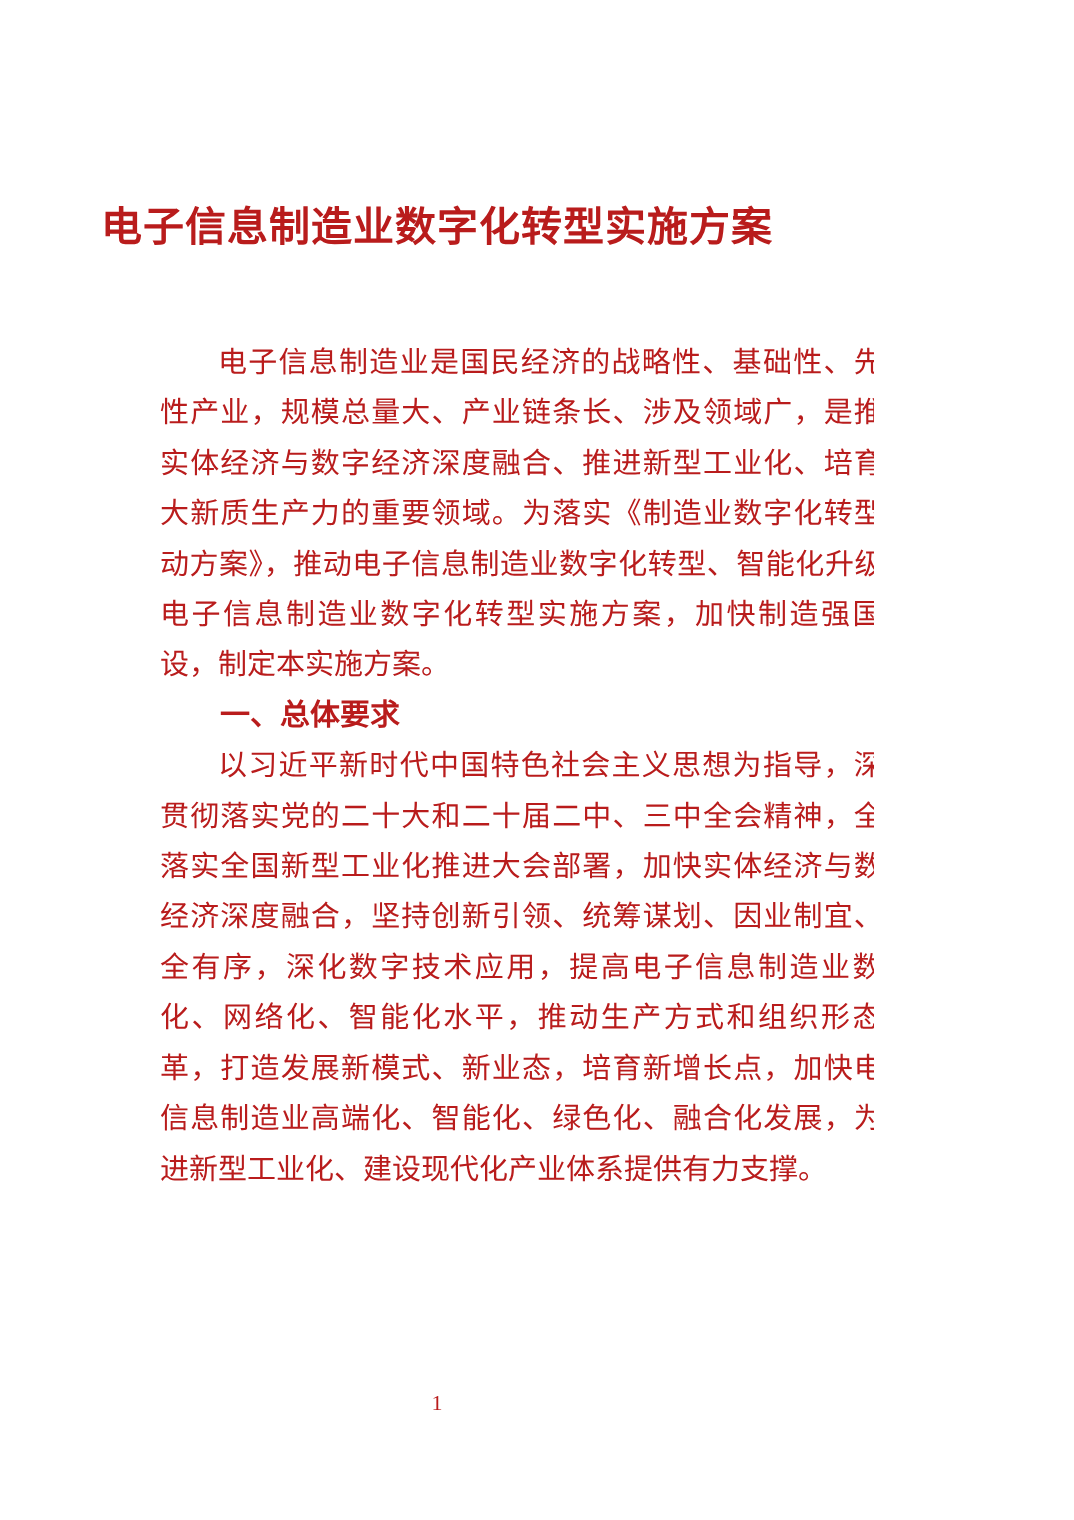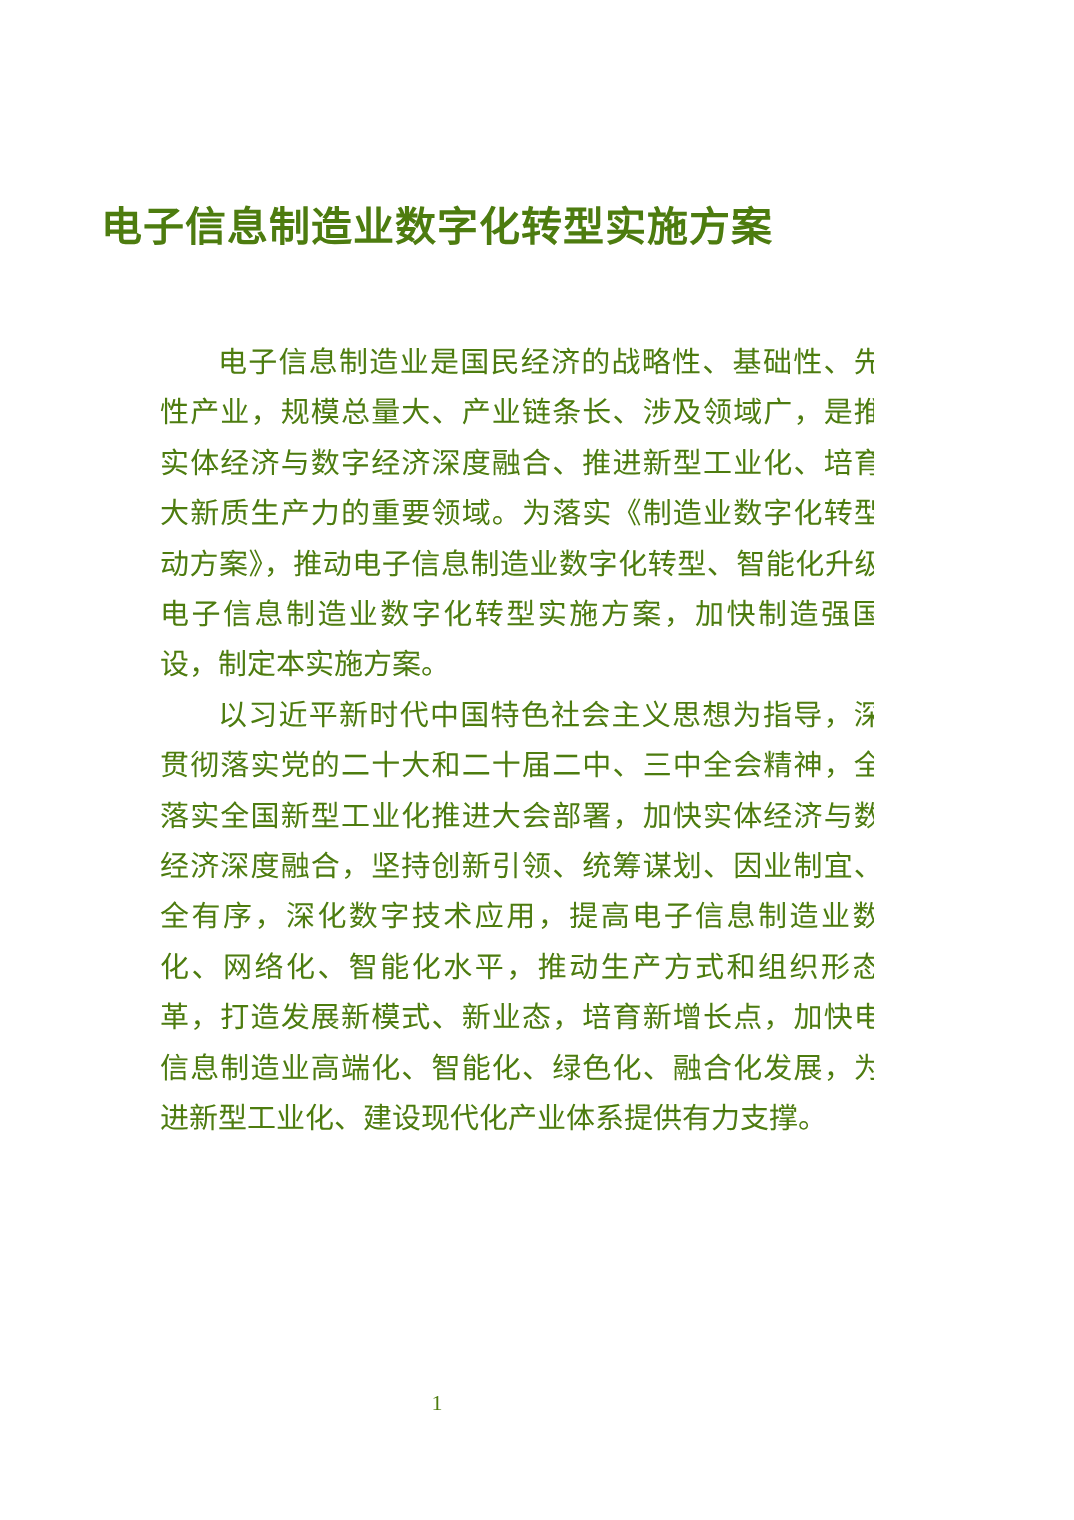--- a/index.html
+++ b/index.html
@@ -5,21 +5,21 @@
   html, body {
     margin: 0;
     padding: 0;
     background: #ffffff;
   }
   .page {
     position: relative;
     width: 874px;
     height: 1520px;
     background: #ffffff;
-    color: #4d7c0f;
+    color: #b91c1c;
     overflow: hidden;
   }
   .doc-title {
     position: absolute;
     top: 199px;
     left: 0;
     width: 100%;
     margin: 0;
     text-align: center;
     font-family: "Liberation Serif", "DejaVu Serif", serif;
@@ -70,20 +70,21 @@
 <body>
 
 <div class="page">
 
   <h1 class="doc-title">电子信息制造业数字化转型实施方案</h1>
 
   <div class="doc-body">
 
     <p class="para">电子信息制造业是国民经济的战略性、基础性、先导性产业，规模总量大、产业链条长、涉及领域广，是推动实体经济与数字经济深度融合、推进新型工业化、培育壮大新质生产力的重要领域。为落实《制造业数字化转型行动方案》，推动电子信息制造业数字化转型、智能化升级，电子信息制造业数字化转型实施方案，加快制造强国建设，制定本实施方案。</p>
 
+    <h2 class="sec-heading">一、总体要求</h2>
 
     <p class="para">以习近平新时代中国特色社会主义思想为指导，深入贯彻落实党的二十大和二十届二中、三中全会精神，全面落实全国新型工业化推进大会部署，加快实体经济与数字经济深度融合，坚持创新引领、统筹谋划、因业制宜、安全有序，深化数字技术应用，提高电子信息制造业数字化、网络化、智能化水平，推动生产方式和组织形态变革，打造发展新模式、新业态，培育新增长点，加快电子信息制造业高端化、智能化、绿色化、融合化发展，为推进新型工业化、建设现代化产业体系提供有力支撑。</p>
 
 
   </div>
 
   <div class="page-number">1</div>
 
 </div>
 

